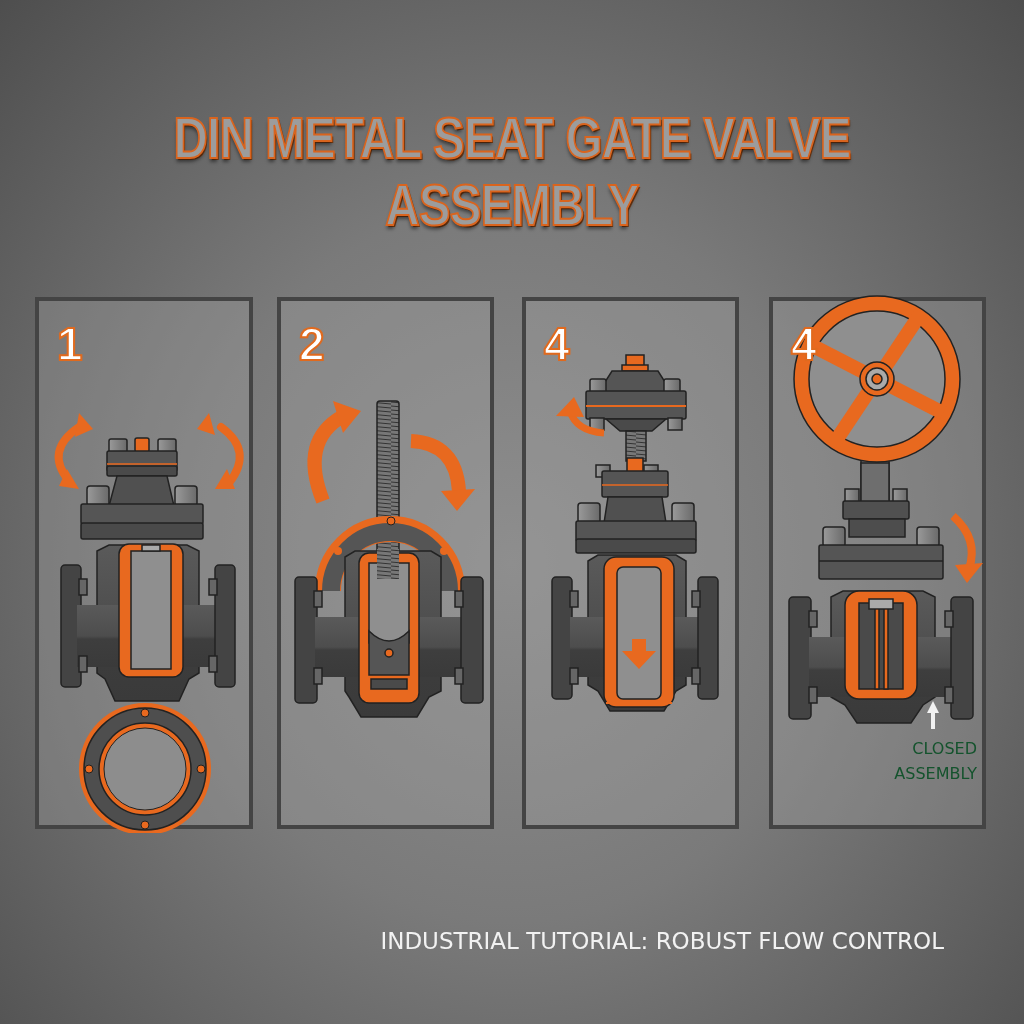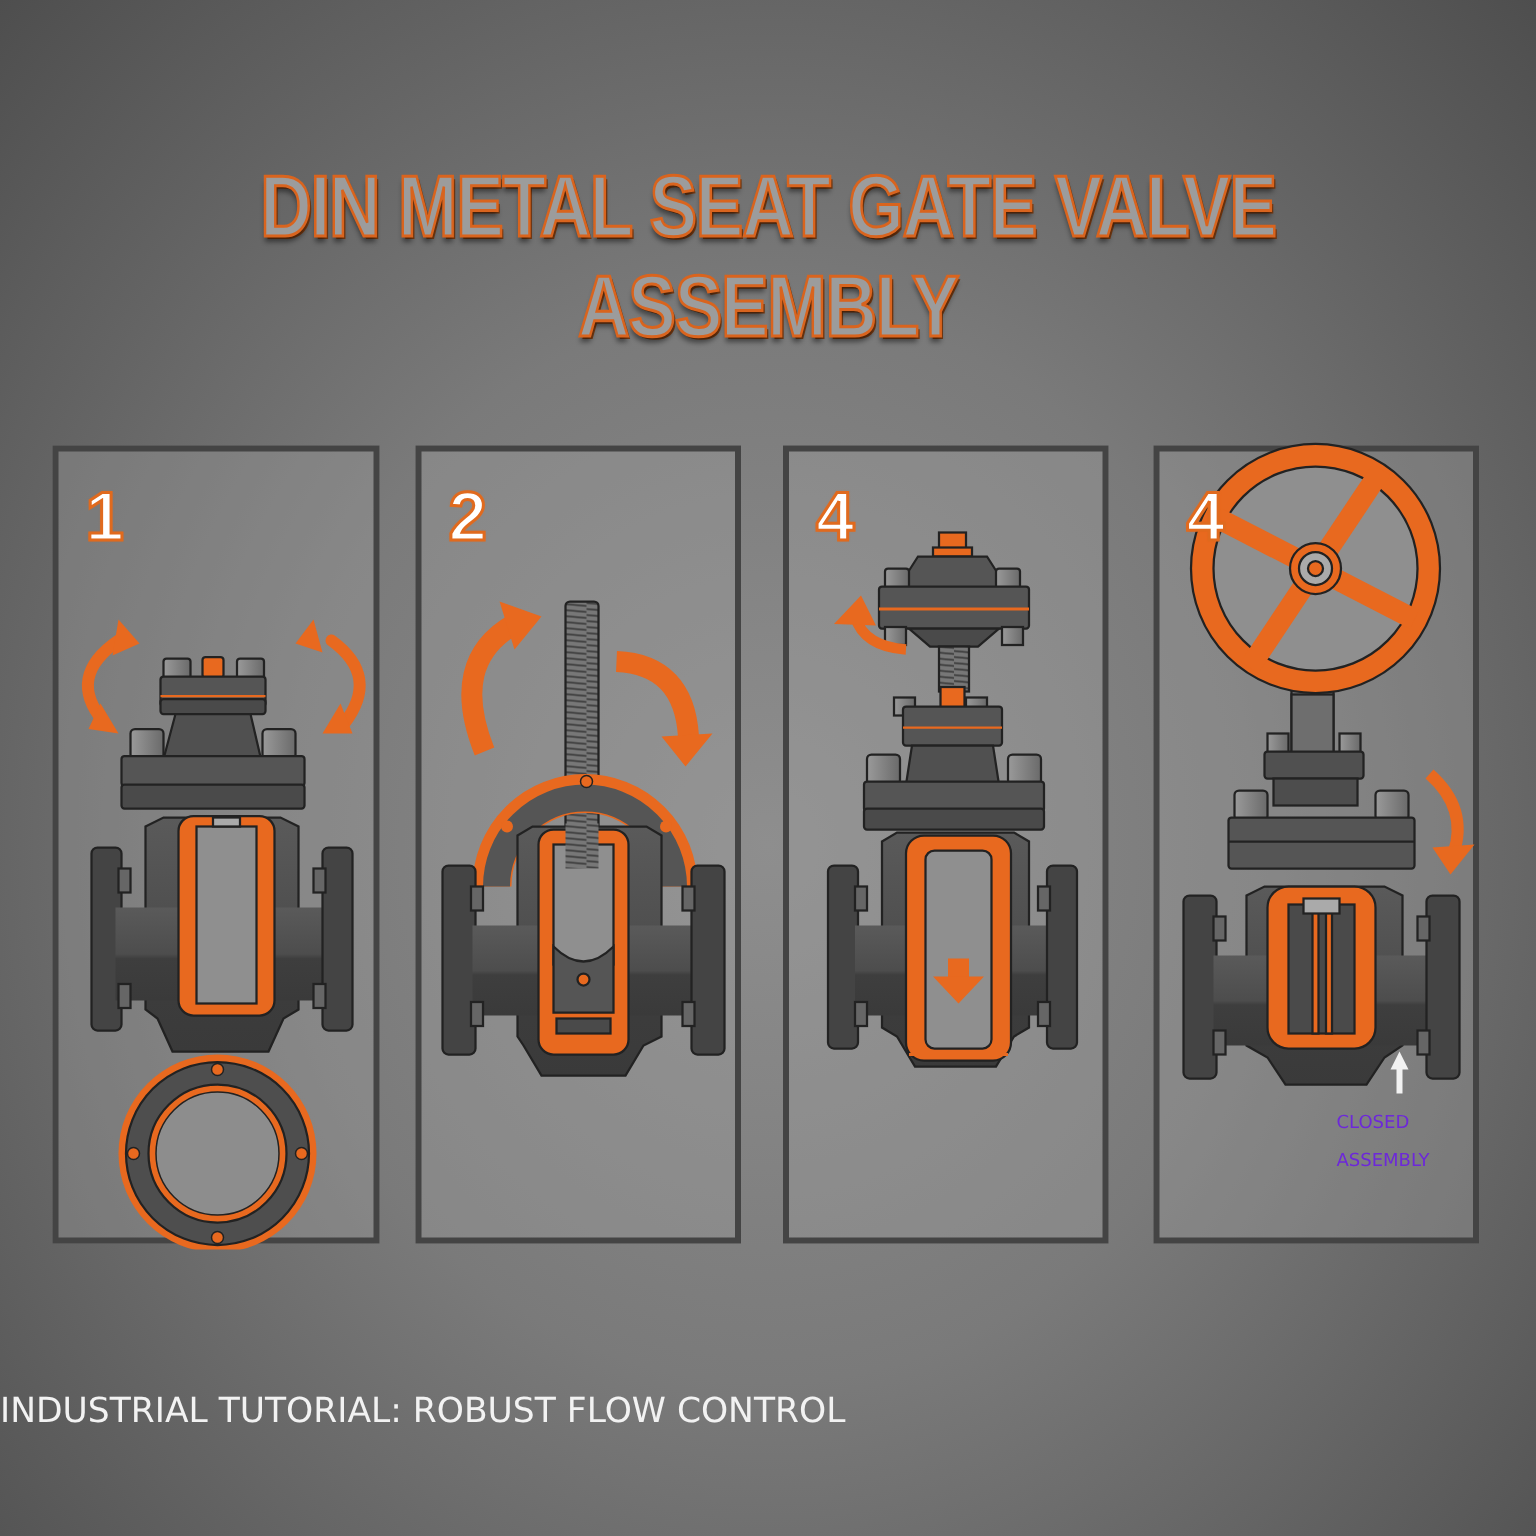--- a/index.html
+++ b/index.html
@@ -24,27 +24,27 @@
     }
     .step-num {
       position:absolute; top:16px; left:18px;
       font-family: "Liberation Sans", sans-serif; font-weight:bold;
       font-size:46px; color:#fff;
       -webkit-text-stroke: 2px #e06a1e;
       text-shadow: 0 0 2px #e06a1e;
     }
     .panel svg { position:absolute; left:0; top:0; }
     .caption {
-      position:absolute; top:928px; left:0; width:944px; text-align:left;
+      position:absolute; top:928px; left:0; width:944px; text-align:right;
       font-family:"DejaVu Sans", sans-serif; font-size:23px; color:#f2f2f2;
       letter-spacing:0px;
     }
     .closed-label {
-      position:absolute; color:#6d28d9; font-family:"DejaVu Sans", sans-serif;
-      font-size:12px; text-align:left; line-height:25px;
+      position:absolute; color:#14532d; font-family:"DejaVu Sans", sans-serif;
+      font-size:16px; text-align:right; line-height:25px;
     }
   </style>
 </head>
 <body>
 
 <div class="title">DIN METAL SEAT GATE VALVE ASSEMBLY</div>
 
 <svg width="0" height="0" style="position:absolute">
   <defs>
     <linearGradient id="bodyGrad" x1="0" y1="0" x2="0" y2="1">

